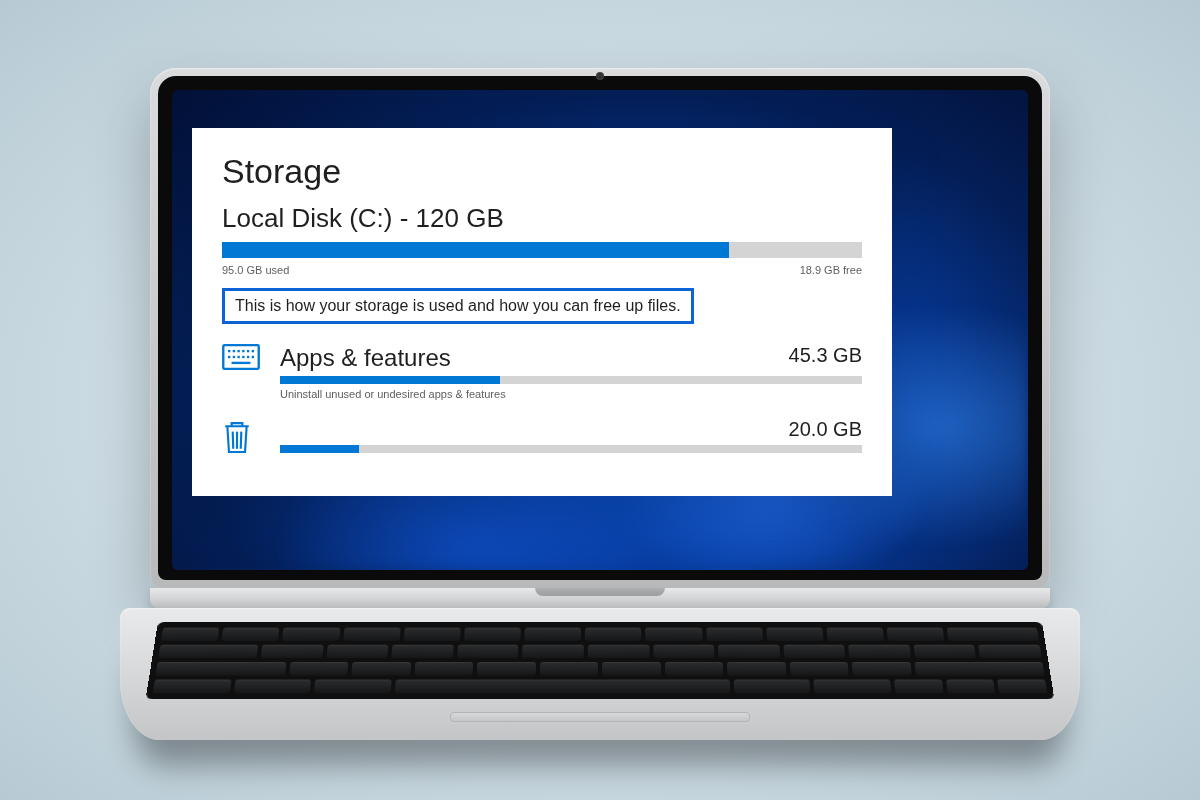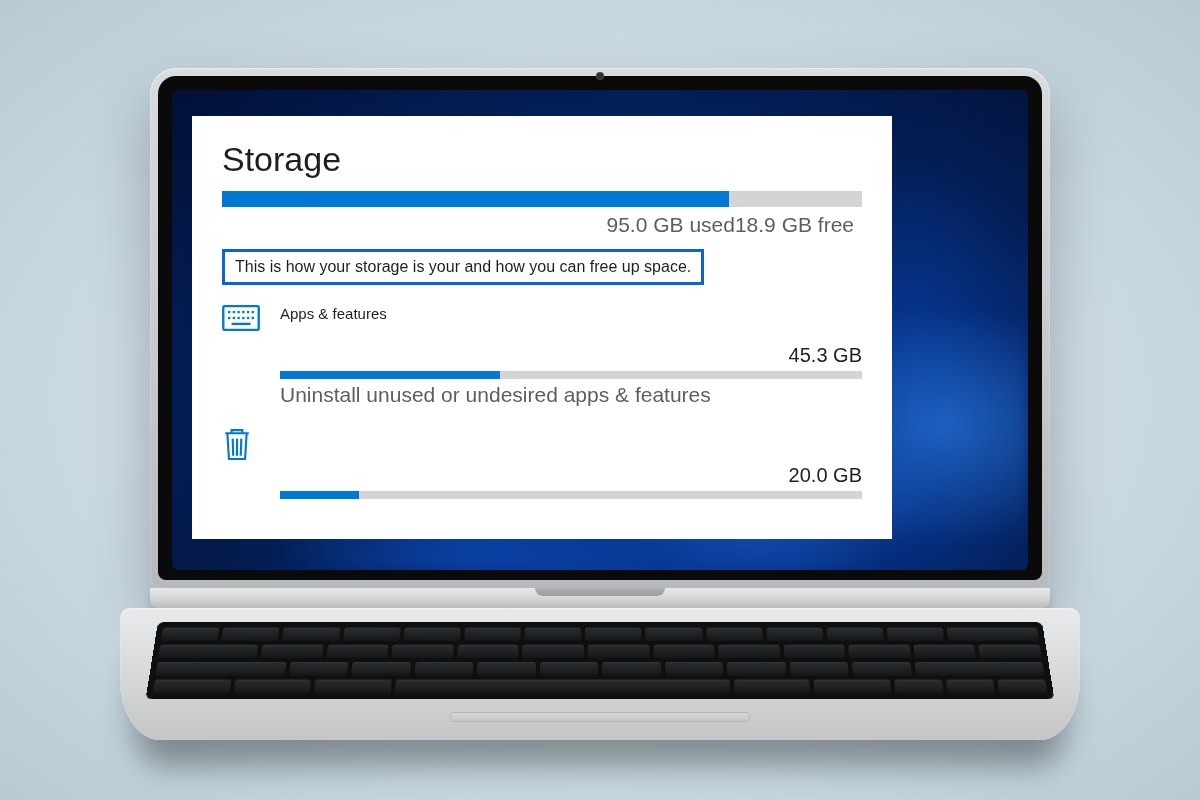--- a/index.html
+++ b/index.html
@@ -108,21 +108,21 @@
     margin: 10px auto 0 auto;
     width: 300px; height: 10px;
     background: linear-gradient(180deg, #d6d7d9, #c6c7c9);
     border-radius: 4px;
     border: 1px solid #b2b4b6;
   }
 
   
   .panel {
     position: absolute;
-    top: 26px;
+    top: 38px;
     left: 20px;
     width: 700px;
     background: #fff;
     padding: 24px 30px 18px 30px;
     box-shadow: 0 20px 50px rgba(0,0,0,0.18);
     z-index: 5;
   }
   .panel h1 {
     font-weight: 400;
     font-size: 34px;
@@ -140,73 +140,74 @@
     background: #d4d4d4;
     position: relative;
     overflow: hidden;
   }
   .bar .fill {
     position: absolute; top:0; left:0; height:100%;
     background: #0078d4;
   }
   .bar-legend {
     display: flex;
-    justify-content: flex-end;
+    justify-content: space-between;
     color: #605e5c;
-    font-size: 21px;
-    margin: 6px 8px 12px 0;
+    font-size: 11px;
+    margin: 6px 0 12px 0;
   }
   .desc-box {
     border: 3px solid #0b63d6;
     padding: 6px 10px;
     font-size: 16px;
     color: #201f1e;
     display: inline-block;
     margin-bottom: 20px;
   }
 
   .cat {
     display: grid;
     grid-template-columns: 42px 1fr auto;
     grid-template-rows: auto auto auto;
     column-gap: 16px;
     row-gap: 4px;
     margin-bottom: 18px;
   }
   .cat .iconcell { grid-column: 1; grid-row: 1 / span 3; align-self: start; color:#0078d4; }
-  .cat .name { grid-column: 2; font-size: 15px; color:#201f1e; }
-  .cat .size { grid-column: 3; font-size: 20px; color:#201f1e; text-align: right; margin-top: 39px; }
+  .cat .name { grid-column: 2; font-size: 24px; color:#201f1e; }
+  .cat .size { grid-column: 3; font-size: 20px; color:#201f1e; text-align: right; }
   .cat .minibar { grid-column: 2 / span 2; height: 8px; background:#d4d4d4; position:relative; }
   .cat .minibar .mfill { position:absolute; top:0; left:0; height:100%; background:#0078d4; }
-  .cat .hint { grid-column: 2 / span 2; color:#605e5c; font-size:21px; }
+  .cat .hint { grid-column: 2 / span 2; color:#605e5c; font-size:11px; }
 </style>
 </head>
 <body>
 
 <div class="laptop">
   <div class="lid">
     <div class="screen-frame">
       <div class="camera-wrap">
           <div class="camera"></div>
         </div>
       <div class="screen">
 
         <div class="panel">
           <h1>Storage</h1>
+          <div class="disk-label">Local Disk (C:) - 120 GB</div>
 
           <div class="bar">
             <div class="fill" id="main-fill" style="width: 79.1667%;"></div>
           </div>
           <div class="bar-legend">
             <span>95.0 GB used</span>
             <span>18.9 GB free</span>
           </div>
 
           <div class="desc-box">
-            <span>This is how your storage is your and how you can free up space.</span>
+            <span>This is how your storage is used and how you can free up files.</span>
           </div>
 
           <div id="cat-list">
               <div class="cat">
                 <div class="iconcell"><svg viewBox="0 0 32 22" width="38" height="26" fill="none" stroke="#0078d4" stroke-width="2">
                     <rect x="1" y="1" width="30" height="20" rx="1"></rect>
                     <line x1="5" y1="6" x2="7" y2="6"></line>
                     <line x1="9" y1="6" x2="11" y2="6"></line>
                     <line x1="13" y1="6" x2="15" y2="6"></line>
                     <line x1="17" y1="6" x2="19" y2="6"></line>

